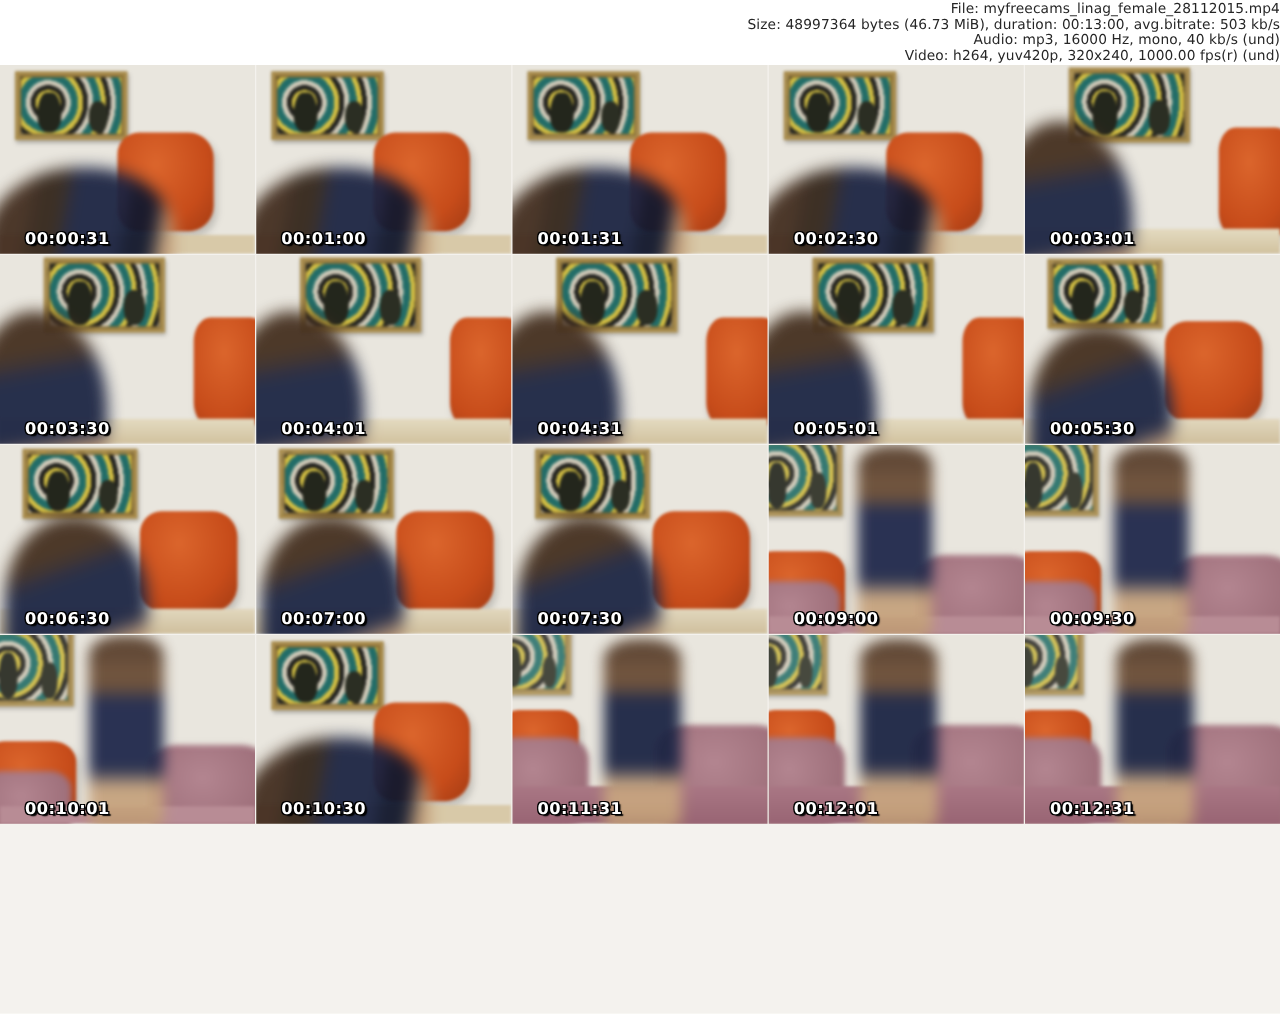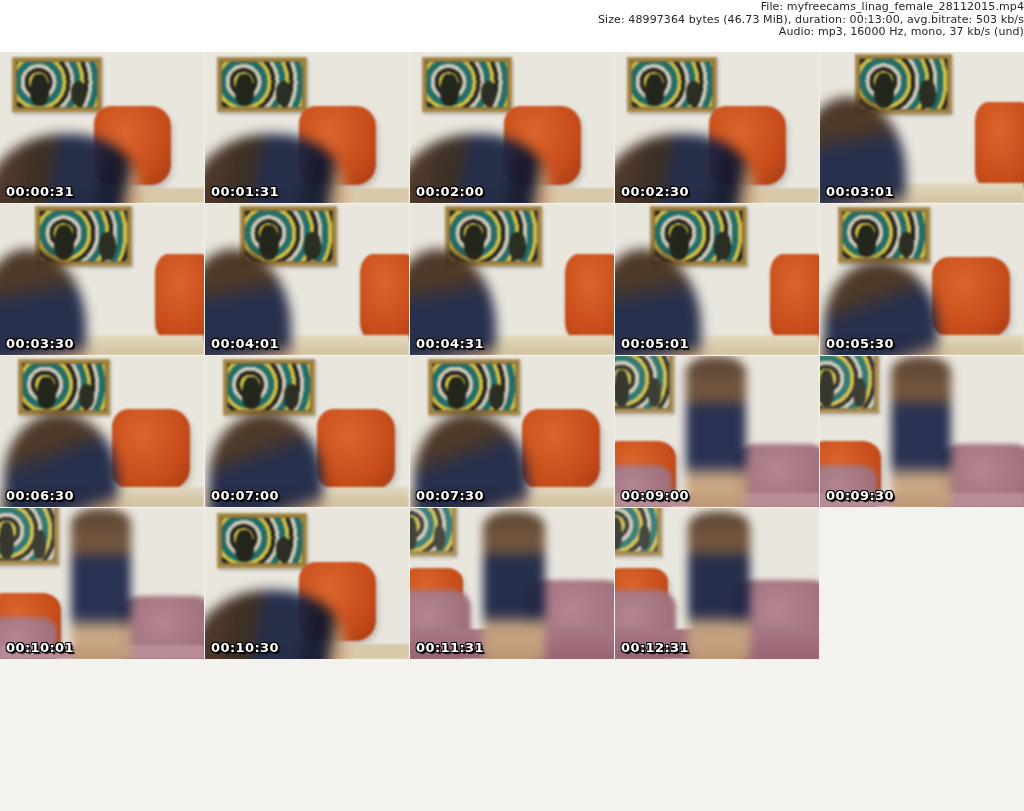--- a/index.html
+++ b/index.html
@@ -92,69 +92,70 @@
   .thumb[data-variant="stand2"] .pillow{left:-4%;top:40%;width:30%;height:34%;}
   .thumb[data-variant="stand2"] .mauve{display:block;right:-8%;bottom:-4%;width:52%;height:56%;}
   .thumb[data-variant="stand2"] .mauve2{display:block;left:-10%;bottom:-2%;width:40%;height:48%;}
   .thumb[data-variant="stand2"] .couch{height:20%;background:linear-gradient(#ab7684,#9a6373);}
   .thumb[data-variant="stand2"] .figure{left:36%;top:2%;width:30%;height:102%;
     border-radius:45% 45% 30% 30%/10% 10% 6% 6%;filter:blur(5px);
     background:linear-gradient(#5d422e 0 12%,#6b4c34 12% 24%,#1c2546 32% 66%,#c9a47d 76% 88%,#b8916c);}
 
   
   .ts{
-    position:absolute;left:6px;bottom:4px;margin:0;
+    position:absolute;left:20px;bottom:4px;margin:0;
     font-size:13px;font-weight:bold;letter-spacing:.4px;color:#ffffff;
     text-shadow:-1px -1px 0 #000,1px -1px 0 #000,-1px 1px 0 #000,1px 1px 0 #000,2px 2px 1px #000;
   }
 </style>
 </head>
 <body>
 
 <div class="sheet">
   <header class="meta">
     <div class="meta-line">File: myfreecams_linag_female_28112015.mp4</div>
     <div class="meta-line">Size: 48997364 bytes (46.73 MiB), duration: 00:13:00, avg.bitrate: 503 kb/s</div>
-    <div class="meta-line">Audio: mp3, 16000 Hz, mono, 37 kb/s (und)</div>
+    <div class="meta-line">Audio: mp3, 16000 Hz, mono, 40 kb/s (und)</div>
+    <div class="meta-line">Video: h264, yuv420p, 320x240, 1000.00 fps(r) (und)</div>
   </header>
 
   <main class="grid" id="grid">
   <figure class="thumb" data-variant="recline">
     <div class="scene">
       <div class="art"></div>
       <div class="pillow"></div>
 
       <div class="couch"></div>
       <div class="figure"></div>
     </div>
     <figcaption class="ts">00:00:31</figcaption>
   </figure>
 
+  <figure class="thumb" data-variant="recline">
+    <div class="scene">
+      <div class="art"></div>
+      <div class="pillow"></div>
+
+      <div class="couch"></div>
+      <div class="figure"></div>
+    </div>
+    <figcaption class="ts">00:01:00</figcaption>
+  </figure>
 
   <figure class="thumb" data-variant="recline">
     <div class="scene">
       <div class="art"></div>
       <div class="pillow"></div>
 
       <div class="couch"></div>
       <div class="figure"></div>
     </div>
     <figcaption class="ts">00:01:31</figcaption>
   </figure>
 
-  <figure class="thumb" data-variant="recline">
-    <div class="scene">
-      <div class="art"></div>
-      <div class="pillow"></div>
-
-      <div class="couch"></div>
-      <div class="figure"></div>
-    </div>
-    <figcaption class="ts">00:02:00</figcaption>
-  </figure>
 
   <figure class="thumb" data-variant="recline">
     <div class="scene">
       <div class="art"></div>
       <div class="pillow"></div>
 
       <div class="couch"></div>
       <div class="figure"></div>
     </div>
     <figcaption class="ts">00:02:30</figcaption>
@@ -315,20 +316,31 @@
       <div class="art"></div>
       <div class="pillow"></div>
       <div class="mauve"></div>
       <div class="mauve2"></div>
       <div class="couch"></div>
       <div class="figure"></div>
     </div>
     <figcaption class="ts">00:11:31</figcaption>
   </figure>
 
+  <figure class="thumb" data-variant="stand2">
+    <div class="scene">
+      <div class="art"></div>
+      <div class="pillow"></div>
+      <div class="mauve"></div>
+      <div class="mauve2"></div>
+      <div class="couch"></div>
+      <div class="figure"></div>
+    </div>
+    <figcaption class="ts">00:12:01</figcaption>
+  </figure>
 
   <figure class="thumb" data-variant="stand2">
     <div class="scene">
       <div class="art"></div>
       <div class="pillow"></div>
       <div class="mauve"></div>
       <div class="mauve2"></div>
       <div class="couch"></div>
       <div class="figure"></div>
     </div>

